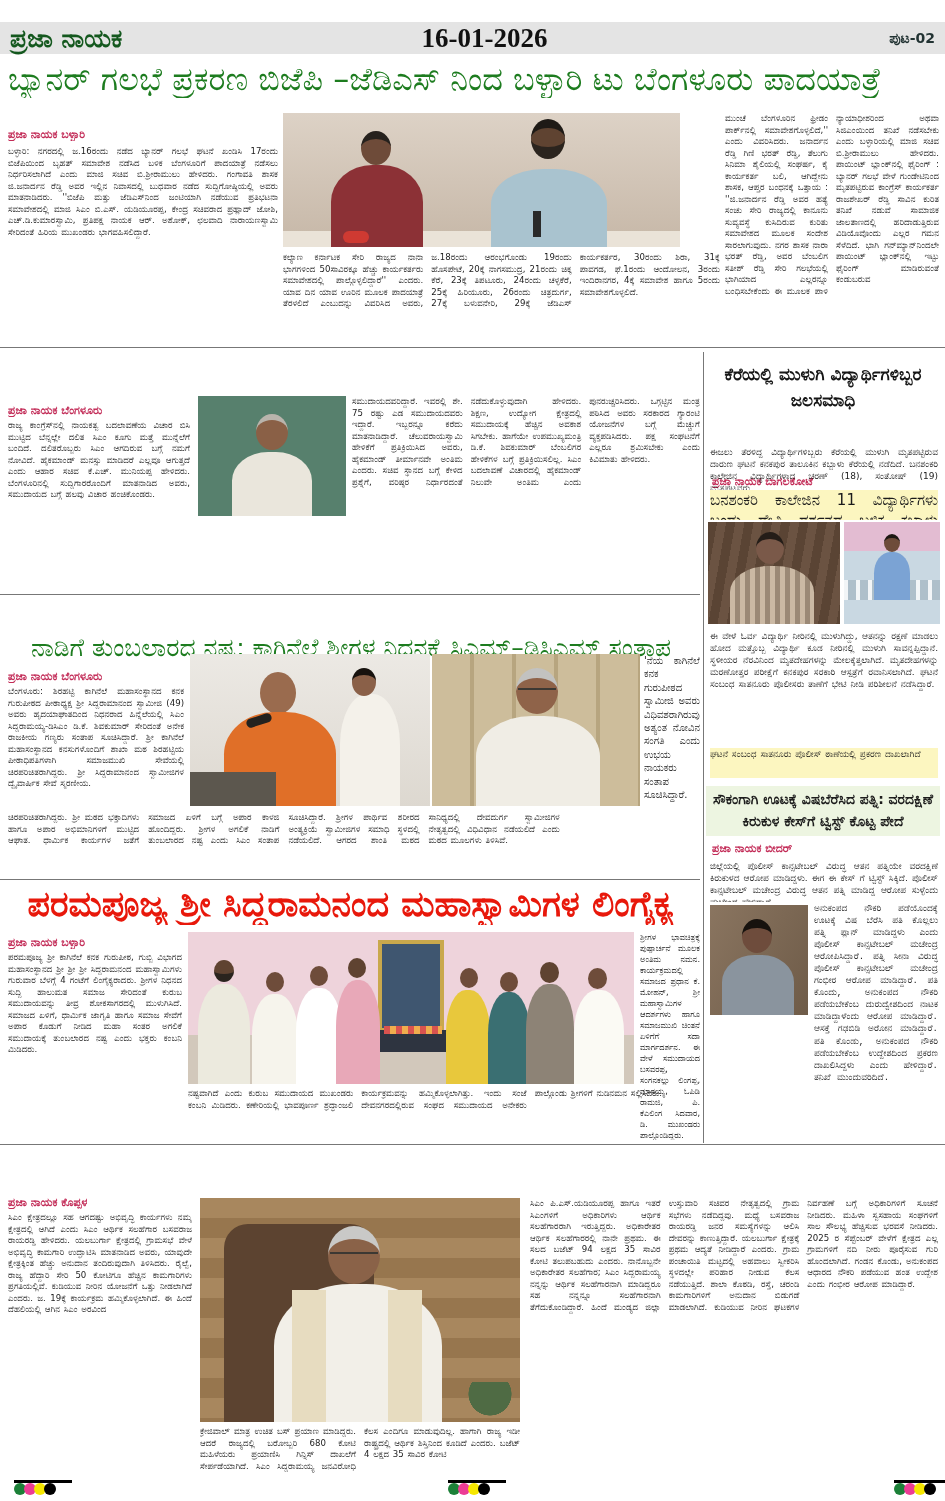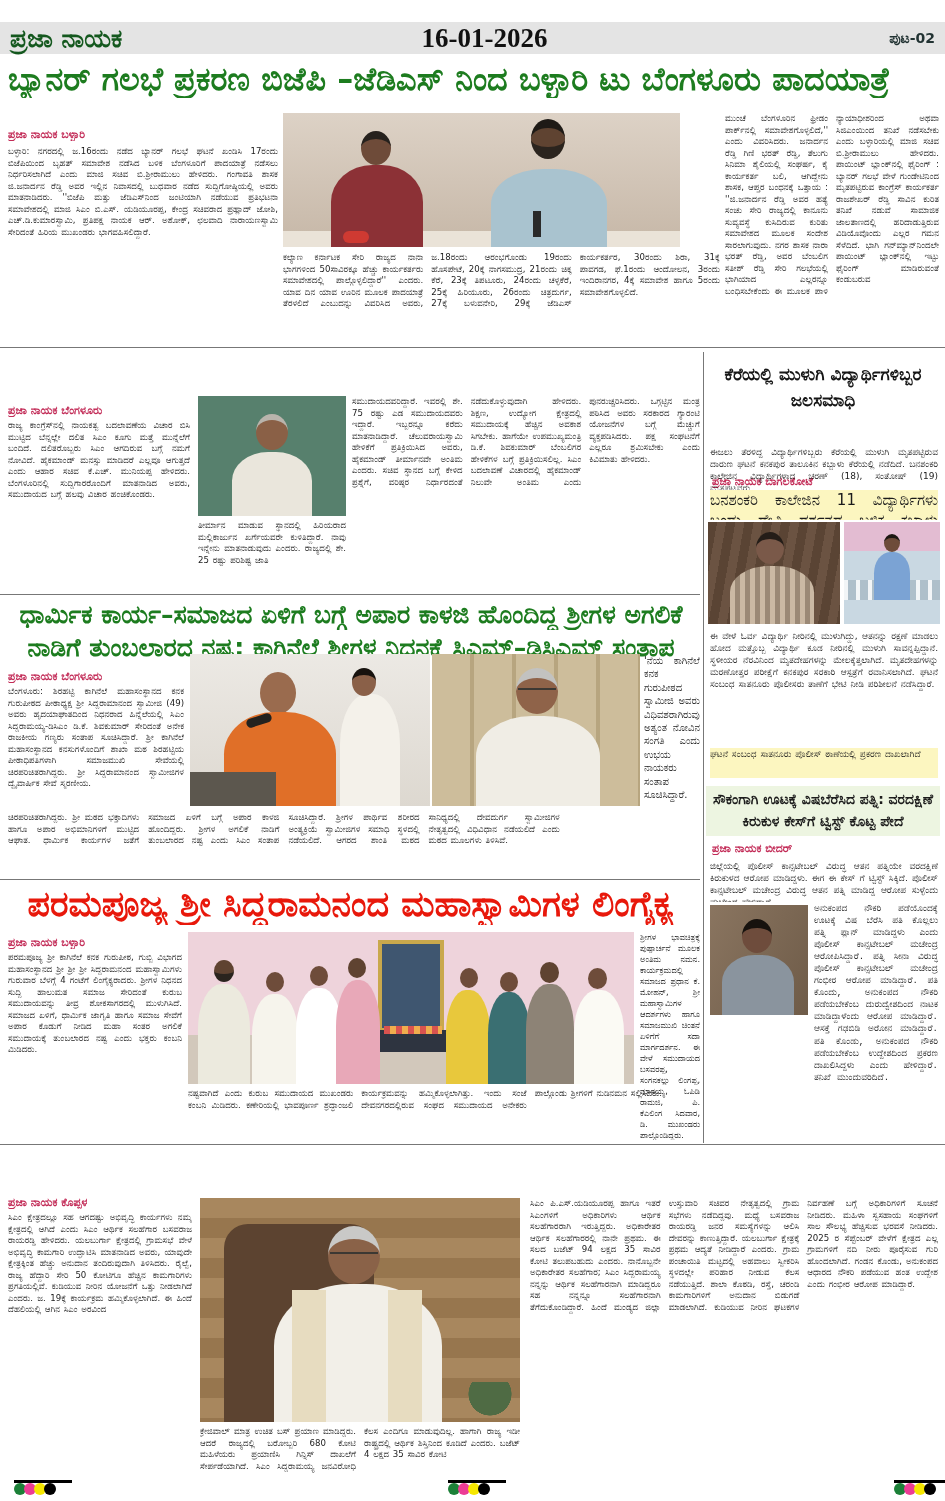--- a/index.html
+++ b/index.html
@@ -7,21 +7,21 @@
     --byline-red:#c22a56; --highlight-yellow:#fcf6c0; --box-green:#edf5e1;
     --header-bar:#e4e4e4; --reg-green:#1c8038; --reg-magenta:#ec3c95;
     --reg-yellow:#f6e700; --reg-black:#000;
   }
   *{margin:0;padding:0;box-sizing:border-box;}
   body{background:#888;font-family:"DejaVu Sans",sans-serif;}
   #paper{position:relative;width:945px;height:1501px;background:#fff;margin:0 auto;overflow:hidden;padding-left:30px;}
   .abs{position:absolute;}
   .body-text{font-size:8.6px;line-height:1.34;text-align:justify;color:#1b1b1b;overflow:hidden;word-spacing:1px;}
   .byline{color:var(--byline-red);font-weight:bold;font-size:11px;white-space:nowrap;overflow:hidden;}
-  .hgreen{color:var(--headline-green);font-weight:bold;}
+  .hgreen{color:var(--headline-green);font-weight:normal;}
   .hred{color:var(--headline-red);font-weight:bold;}
   .rule{background:#777;}
   .photo{overflow:hidden;}
   .head{border-radius:50%;position:absolute;}
   .torso{position:absolute;border-radius:45% 45% 0 0;}
   .hl{background:var(--highlight-yellow);}
   .cols2{column-count:2;column-gap:8px;}
   .cols3{column-count:3;column-gap:8px;}
   .cols5{column-count:5;column-gap:9px;}
   .dots{display:flex;}
@@ -60,21 +60,20 @@
 
   <div class="abs rule" style="left:0;top:347px;width:945px;height:1px;"></div>
 
   <div class="abs byline" style="left:8px;top:404px;">ಪ್ರಜಾ ನಾಯಕ ಬೆಂಗಳೂರು</div>
   <div class="abs body-text" style="left:8px;top:420px;width:182px;height:170px;">ರಾಜ್ಯ ಕಾಂಗ್ರೆಸ್‌ನಲ್ಲಿ ನಾಯಕತ್ವ ಬದಲಾವಣೆಯ ವಿಚಾರ ಬಿಸಿ ಮುಟ್ಟಿದ ಬೆನ್ನಲ್ಲೇ ದಲಿತ ಸಿಎಂ ಕೂಗು ಮತ್ತೆ ಮುನ್ನೆಲೆಗೆ ಬಂದಿದೆ. ದಲಿತರೊಬ್ಬರು ಸಿಎಂ ಆಗದಿರುವ ಬಗ್ಗೆ ನಮಗೆ ನೋವಿದೆ. ಹೈಕಮಾಂಡ್ ಮನಸ್ಸು ಮಾಡಿದರೆ ಎಲ್ಲವೂ ಆಗುತ್ತದೆ ಎಂದು ಆಹಾರ ಸಚಿವ ಕೆ.ಎಚ್. ಮುನಿಯಪ್ಪ ಹೇಳಿದರು. ಬೆಂಗಳೂರಿನಲ್ಲಿ ಸುದ್ದಿಗಾರರೊಂದಿಗೆ ಮಾತನಾಡಿದ ಅವರು, ಸಮುದಾಯದ ಬಗ್ಗೆ ಹಲವು ವಿಚಾರ ಹಂಚಿಕೊಂಡರು.</div>
 
   <div class="abs photo" style="left:198px;top:396px;width:148px;height:120px;background:#57806d;">
     <div class="head" style="left:58px;top:18px;width:32px;height:36px;background:#8a6046;border-top:6px solid #b9b4ac;"></div>
     <div class="torso" style="left:34px;top:56px;width:80px;height:64px;background:#eae6dc;"></div>
   </div>
-  <div class="abs body-text" style="left:198px;top:520px;width:148px;height:70px;">ತೀರ್ಮಾನ ಮಾಡುವ ಸ್ಥಾನದಲ್ಲಿ ಹಿರಿಯರಾದ ಮಲ್ಲಿಕಾರ್ಜುನ ಖರ್ಗೆಯವರೇ ಕುಳಿತಿದ್ದಾರೆ. ನಾವು ಇನ್ನೇನು ಮಾತನಾಡುವುದು ಎಂದರು. ರಾಜ್ಯದಲ್ಲಿ ಶೇ. 25 ರಷ್ಟು ಪರಿಶಿಷ್ಟ ಜಾತಿ</div>
   <div class="abs body-text cols3" style="left:352px;top:396px;width:348px;height:194px;">ಸಮುದಾಯದವರಿದ್ದಾರೆ. ಇವರಲ್ಲಿ ಶೇ. 75 ರಷ್ಟು ಎಡ ಸಮುದಾಯದವರು ಇದ್ದಾರೆ. ಇಬ್ಬರನ್ನೂ ಕರೆದು ಮಾತನಾಡಿದ್ದಾರೆ. ಚೆಲುವರಾಯಸ್ವಾಮಿ ಹೇಳಿಕೆಗೆ ಪ್ರತಿಕ್ರಿಯಿಸಿದ ಅವರು, ಹೈಕಮಾಂಡ್ ತೀರ್ಮಾನವೇ ಅಂತಿಮ ಎಂದರು. ಸಚಿವ ಸ್ಥಾನದ ಬಗ್ಗೆ ಕೇಳಿದ ಪ್ರಶ್ನೆಗೆ, ವರಿಷ್ಠರ ನಿರ್ಧಾರದಂತೆ ನಡೆದುಕೊಳ್ಳುವುದಾಗಿ ಹೇಳಿದರು. ಶಿಕ್ಷಣ, ಉದ್ಯೋಗ ಕ್ಷೇತ್ರದಲ್ಲಿ ಸಮುದಾಯಕ್ಕೆ ಹೆಚ್ಚಿನ ಅವಕಾಶ ಸಿಗಬೇಕು. ಹಾಗೆಯೇ ಉಪಮುಖ್ಯಮಂತ್ರಿ ಡಿ.ಕೆ. ಶಿವಕುಮಾರ್ ಬೆಂಬಲಿಗರ ಹೇಳಿಕೆಗಳ ಬಗ್ಗೆ ಪ್ರತಿಕ್ರಿಯಿಸಲಿಲ್ಲ. ಸಿಎಂ ಬದಲಾವಣೆ ವಿಚಾರದಲ್ಲಿ ಹೈಕಮಾಂಡ್ ನಿಲುವೇ ಅಂತಿಮ ಎಂದು ಪುನರುಚ್ಚರಿಸಿದರು. ಒಗ್ಗಟ್ಟಿನ ಮಂತ್ರ ಪಠಿಸಿದ ಅವರು ಸರಕಾರದ ಗ್ಯಾರಂಟಿ ಯೋಜನೆಗಳ ಬಗ್ಗೆ ಮೆಚ್ಚುಗೆ ವ್ಯಕ್ತಪಡಿಸಿದರು. ಪಕ್ಷ ಸಂಘಟನೆಗೆ ಎಲ್ಲರೂ ಶ್ರಮಿಸಬೇಕು ಎಂದು ಕಿವಿಮಾತು ಹೇಳಿದರು.</div>
 
   <div class="abs rule" style="left:703px;top:352px;width:1px;height:791px;"></div>
 
   <div class="abs" style="left:708px;top:362px;width:230px;font-size:17px;font-weight:bold;color:#161616;text-align:center;line-height:1.5;overflow:hidden;height:60px;">ಕೆರೆಯಲ್ಲಿ ಮುಳುಗಿ ವಿದ್ಯಾರ್ಥಿಗಳಿಬ್ಬರ ಜಲಸಮಾಧಿ</div>
   <div class="abs byline" style="left:712px;top:428px;margin-top:47px;">ಪ್ರಜಾ ನಾಯಕ ಬಾಗಲಕೋಟೆ</div>
   <div class="abs body-text" style="left:710px;top:446px;width:228px;height:44px;font-size:9px;">ಈಜಲು ತೆರಳಿದ್ದ ವಿದ್ಯಾರ್ಥಿಗಳಿಬ್ಬರು ಕೆರೆಯಲ್ಲಿ ಮುಳುಗಿ ಮೃತಪಟ್ಟಿರುವ ದಾರುಣ ಘಟನೆ ಕನಕಪುರ ತಾಲೂಕಿನ ಕಬ್ಬಾಳು ಕೆರೆಯಲ್ಲಿ ನಡೆದಿದೆ. ಬನಶಂಕರಿ ಕಾಲೇಜಿನ ವಿದ್ಯಾರ್ಥಿಗಳಾದ ಚರಣ್ (18), ಸಂತೋಷ್ (19) ಮೃತಪಟ್ಟವರು.</div>
   <div class="abs body-text hl" style="left:710px;top:490px;width:228px;height:30px;font-size:15px;">ಬನಶಂಕರಿ ಕಾಲೇಜಿನ 11 ವಿದ್ಯಾರ್ಥಿಗಳು ಬಂದು ದೇವಿ ದರ್ಶನದ ಬಳಿಕ ಕಬ್ಬಾಳು ಕೆರೆಯಲ್ಲಿ ಈಜಲು ತೆರಳಿದ್ದಾರೆ.</div>
 
   <div class="abs photo" style="left:708px;top:522px;width:132px;height:102px;background:repeating-linear-gradient(100deg,#5a4434 0 9px,#6b5342 9px 18px);">
@@ -97,21 +96,20 @@
   <div class="abs body-text" style="left:710px;top:860px;width:228px;height:42px;font-size:9px;">ಜಿಲ್ಲೆಯಲ್ಲಿ ಪೊಲೀಸ್ ಕಾನ್ಸಟೇಬಲ್ ವಿರುದ್ಧ ಆತನ ಪತ್ನಿಯೇ ವರದಕ್ಷಿಣೆ ಕಿರುಕುಳದ ಆರೋಪ ಮಾಡಿದ್ದಳು. ಈಗ ಈ ಕೇಸ್ ಗೆ ಟ್ವಿಸ್ಟ್ ಸಿಕ್ಕಿದೆ. ಪೊಲೀಸ್ ಕಾನ್ಸಟೇಬಲ್ ಮಚೇಂದ್ರ ವಿರುದ್ಧ ಆತನ ಪತ್ನಿ ಮಾಡಿದ್ದ ಆರೋಪ ಸುಳ್ಳೆಂದು ಮಚೇಂದ್ರ ಹೇಳಿದ್ದಾರೆ.</div>
   <div class="abs" style="left:710px;top:903px;width:228px;height:238px;overflow:hidden;font-family:Liberation Mono, monospace;">
     <div class="photo" style="float:left;width:98px;height:110px;margin:2px 6px 2px 0;background:linear-gradient(120deg,#8a7560,#6e5b48);position:relative;">
       <div class="head" style="left:32px;top:14px;width:30px;height:34px;background:#6e4c3c;border-top:9px solid #17120e;"></div>
       <div class="torso" style="left:12px;top:50px;width:72px;height:60px;background:#8a949e;"></div>
     </div>
     <div class="body-text" style="font-size:9px;">ಅನುಕಂಪದ ನೌಕರಿ ಪಡೆಯೊಂದಕ್ಕೆ ಊಟಕ್ಕೆ ವಿಷ ಬೆರೆಸಿ ಪತಿ ಕೊಲ್ಲಲು ಪತ್ನಿ ಪ್ಲಾನ್ ಮಾಡಿದ್ದಳು ಎಂದು ಪೊಲೀಸ್ ಕಾನ್ಸಟೇಬಲ್ ಮಚೇಂದ್ರ ಆರೋಪಿಸಿದ್ದಾರೆ. ಪತ್ನಿ ಸೀನಾ ವಿರುದ್ಧ ಪೊಲೀಸ್ ಕಾನ್ಸಟೇಬಲ್ ಮಚೇಂದ್ರ ಗಂಭೀರ ಆರೋಪ ಮಾಡಿದ್ದಾರೆ. ಪತಿ ಕೊಂದು, ಅನುಕಂಪದ ನೌಕರಿ ಪಡೆಯಬೇಕೆಂಬ ದುರುದ್ವೇಶದಿಂದ ನಾಟಕ ಮಾಡಿದ್ದಾಳೆಂದು ಆರೋಪ ಮಾಡಿದ್ದಾರೆ. ಆಸಕ್ತೆ ಗಢಬಿಡಿ ಅರೋನ ಮಾಡಿದ್ದಾರೆ. ಪತಿ ಕೊಂಡು, ಅನುಕಂಪದ ನೌಕರಿ ಪಡೆಯಬೇಕೆಂಬ ಉದ್ದೇಶದಿಂದ ಪ್ರಕರಣ ದಾಖಲಿಸಿದ್ದಳು ಎಂದು ಹೇಳಿದ್ದಾರೆ. ತನಿಖೆ ಮುಂದುವರಿದಿದೆ.</div>
   </div>
 
   <div class="abs rule" style="left:0;top:594px;width:700px;height:1px;"></div>
-  <div class="abs hgreen" style="left:4px;top:600px;width:694px;font-size:25px;text-align:center;white-space:nowrap;overflow:hidden;">ಧಾರ್ಮಿಕ ಕಾರ್ಯ–ಸಮಾಜದ ಏಳಿಗೆ ಬಗ್ಗೆ ಅಪಾರ ಕಾಳಜಿ ಹೊಂದಿದ್ದ ಶ್ರೀಗಳ ಅಗಲಿಕೆ</div>
   <div class="abs hgreen" style="left:4px;top:633px;width:694px;font-size:25px;text-align:center;white-space:nowrap;overflow:hidden;">ನಾಡಿಗೆ ತುಂಬಲಾರದ ನಷ್ಟ: ಕಾಗಿನೆಲೆ ಶ್ರೀಗಳ ನಿಧನಕ್ಕೆ ಸಿಎಮ್–ಡಿಸಿಎಮ್ ಸಂತಾಪ</div>
   <div class="abs byline" style="left:8px;top:670px;">ಪ್ರಜಾ ನಾಯಕ ಬೆಂಗಳೂರು</div>
   <div class="abs body-text" style="left:8px;top:686px;width:176px;height:192px;">ಬೆಂಗಳೂರು: ಶಿರಹಟ್ಟಿ ಕಾಗಿನೆಲೆ ಮಹಾಸಂಸ್ಥಾನದ ಕನಕ ಗುರುಪೀಠದ ಪೀಠಾಧ್ಯಕ್ಷ ಶ್ರೀ ಸಿದ್ದರಾಮಾನಂದ ಸ್ವಾಮೀಜಿ (49) ಅವರು ಹೃದಯಾಘಾತದಿಂದ ನಿಧನರಾದ ಹಿನ್ನೆಲೆಯಲ್ಲಿ ಸಿಎಂ ಸಿದ್ದರಾಮಯ್ಯ-ಡಿಸಿಎಂ ಡಿ.ಕೆ. ಶಿವಕುಮಾರ್ ಸೇರಿದಂತೆ ಅನೇಕ ರಾಜಕೀಯ ಗಣ್ಯರು ಸಂತಾಪ ಸೂಚಿಸಿದ್ದಾರೆ. ಶ್ರೀ ಕಾಗಿನೆಲೆ ಮಹಾಸಂಸ್ಥಾನದ ಕನಸುಗಳೊಂದಿಗೆ ಶಾಖಾ ಮಠ ಶಿರಹಟ್ಟಿಯ ಪೀಠಾಧಿಪತಿಗಳಾಗಿ ಸಮಾಜಮುಖಿ ಸೇವೆಯಲ್ಲಿ ಚಿರಪರಿಚಿತರಾಗಿದ್ದರು. ಶ್ರೀ ಸಿದ್ದರಾಮಾನಂದ ಸ್ವಾಮೀಜಿಗಳ ದ್ವೈವಾರ್ಷಿಕ ಸೇವೆ ಸ್ಮರಣೀಯ.</div>
 
   <div class="abs photo" style="left:190px;top:654px;width:240px;height:152px;background:linear-gradient(#ece9e4,#ddd8d0);">
     <div class="torso" style="left:150px;top:40px;width:60px;height:112px;background:#f4f1ea;"></div>
     <div class="head" style="left:162px;top:14px;width:24px;height:28px;background:#8a6048;border-top:7px solid #17120e;"></div>
     <div class="head" style="left:70px;top:18px;width:36px;height:42px;background:#9a6b4e;"></div>
     <div class="torso" style="left:34px;top:58px;width:112px;height:94px;background:#e06f28;"></div>
     <div class="abs" style="left:56px;top:62px;width:26px;height:9px;background:#23221f;border-radius:5px;transform:rotate(-18deg);"></div>

